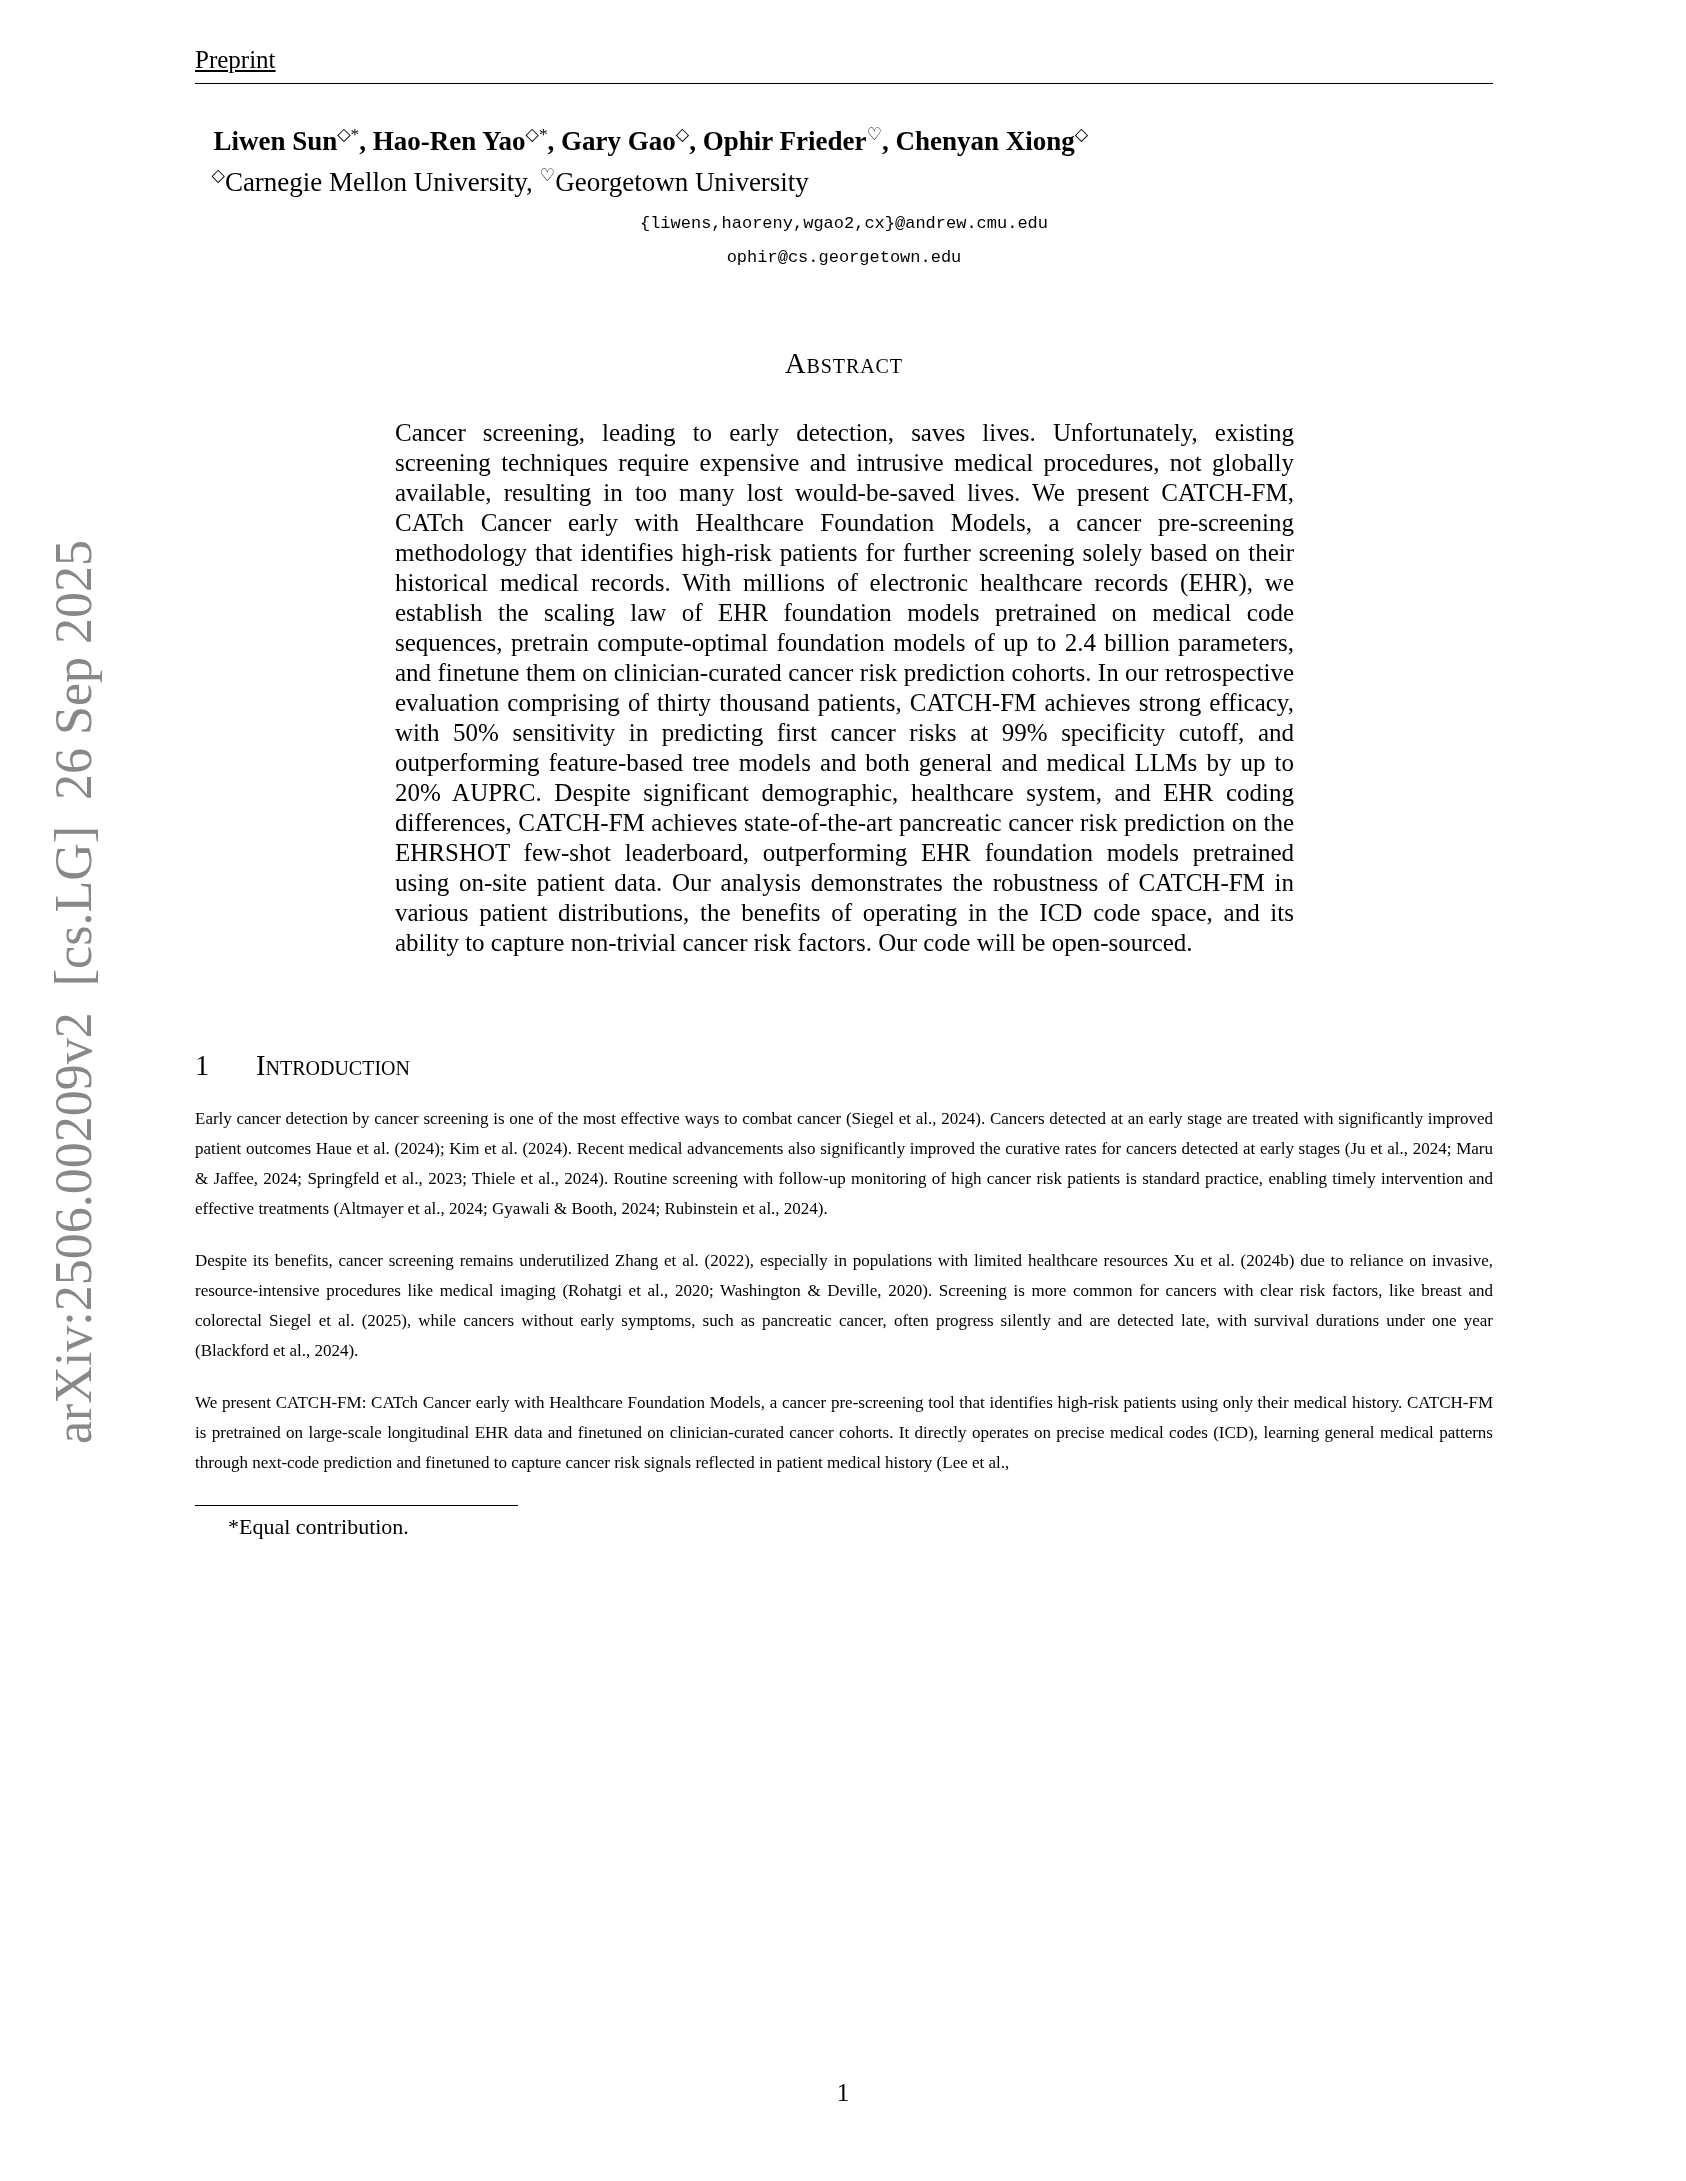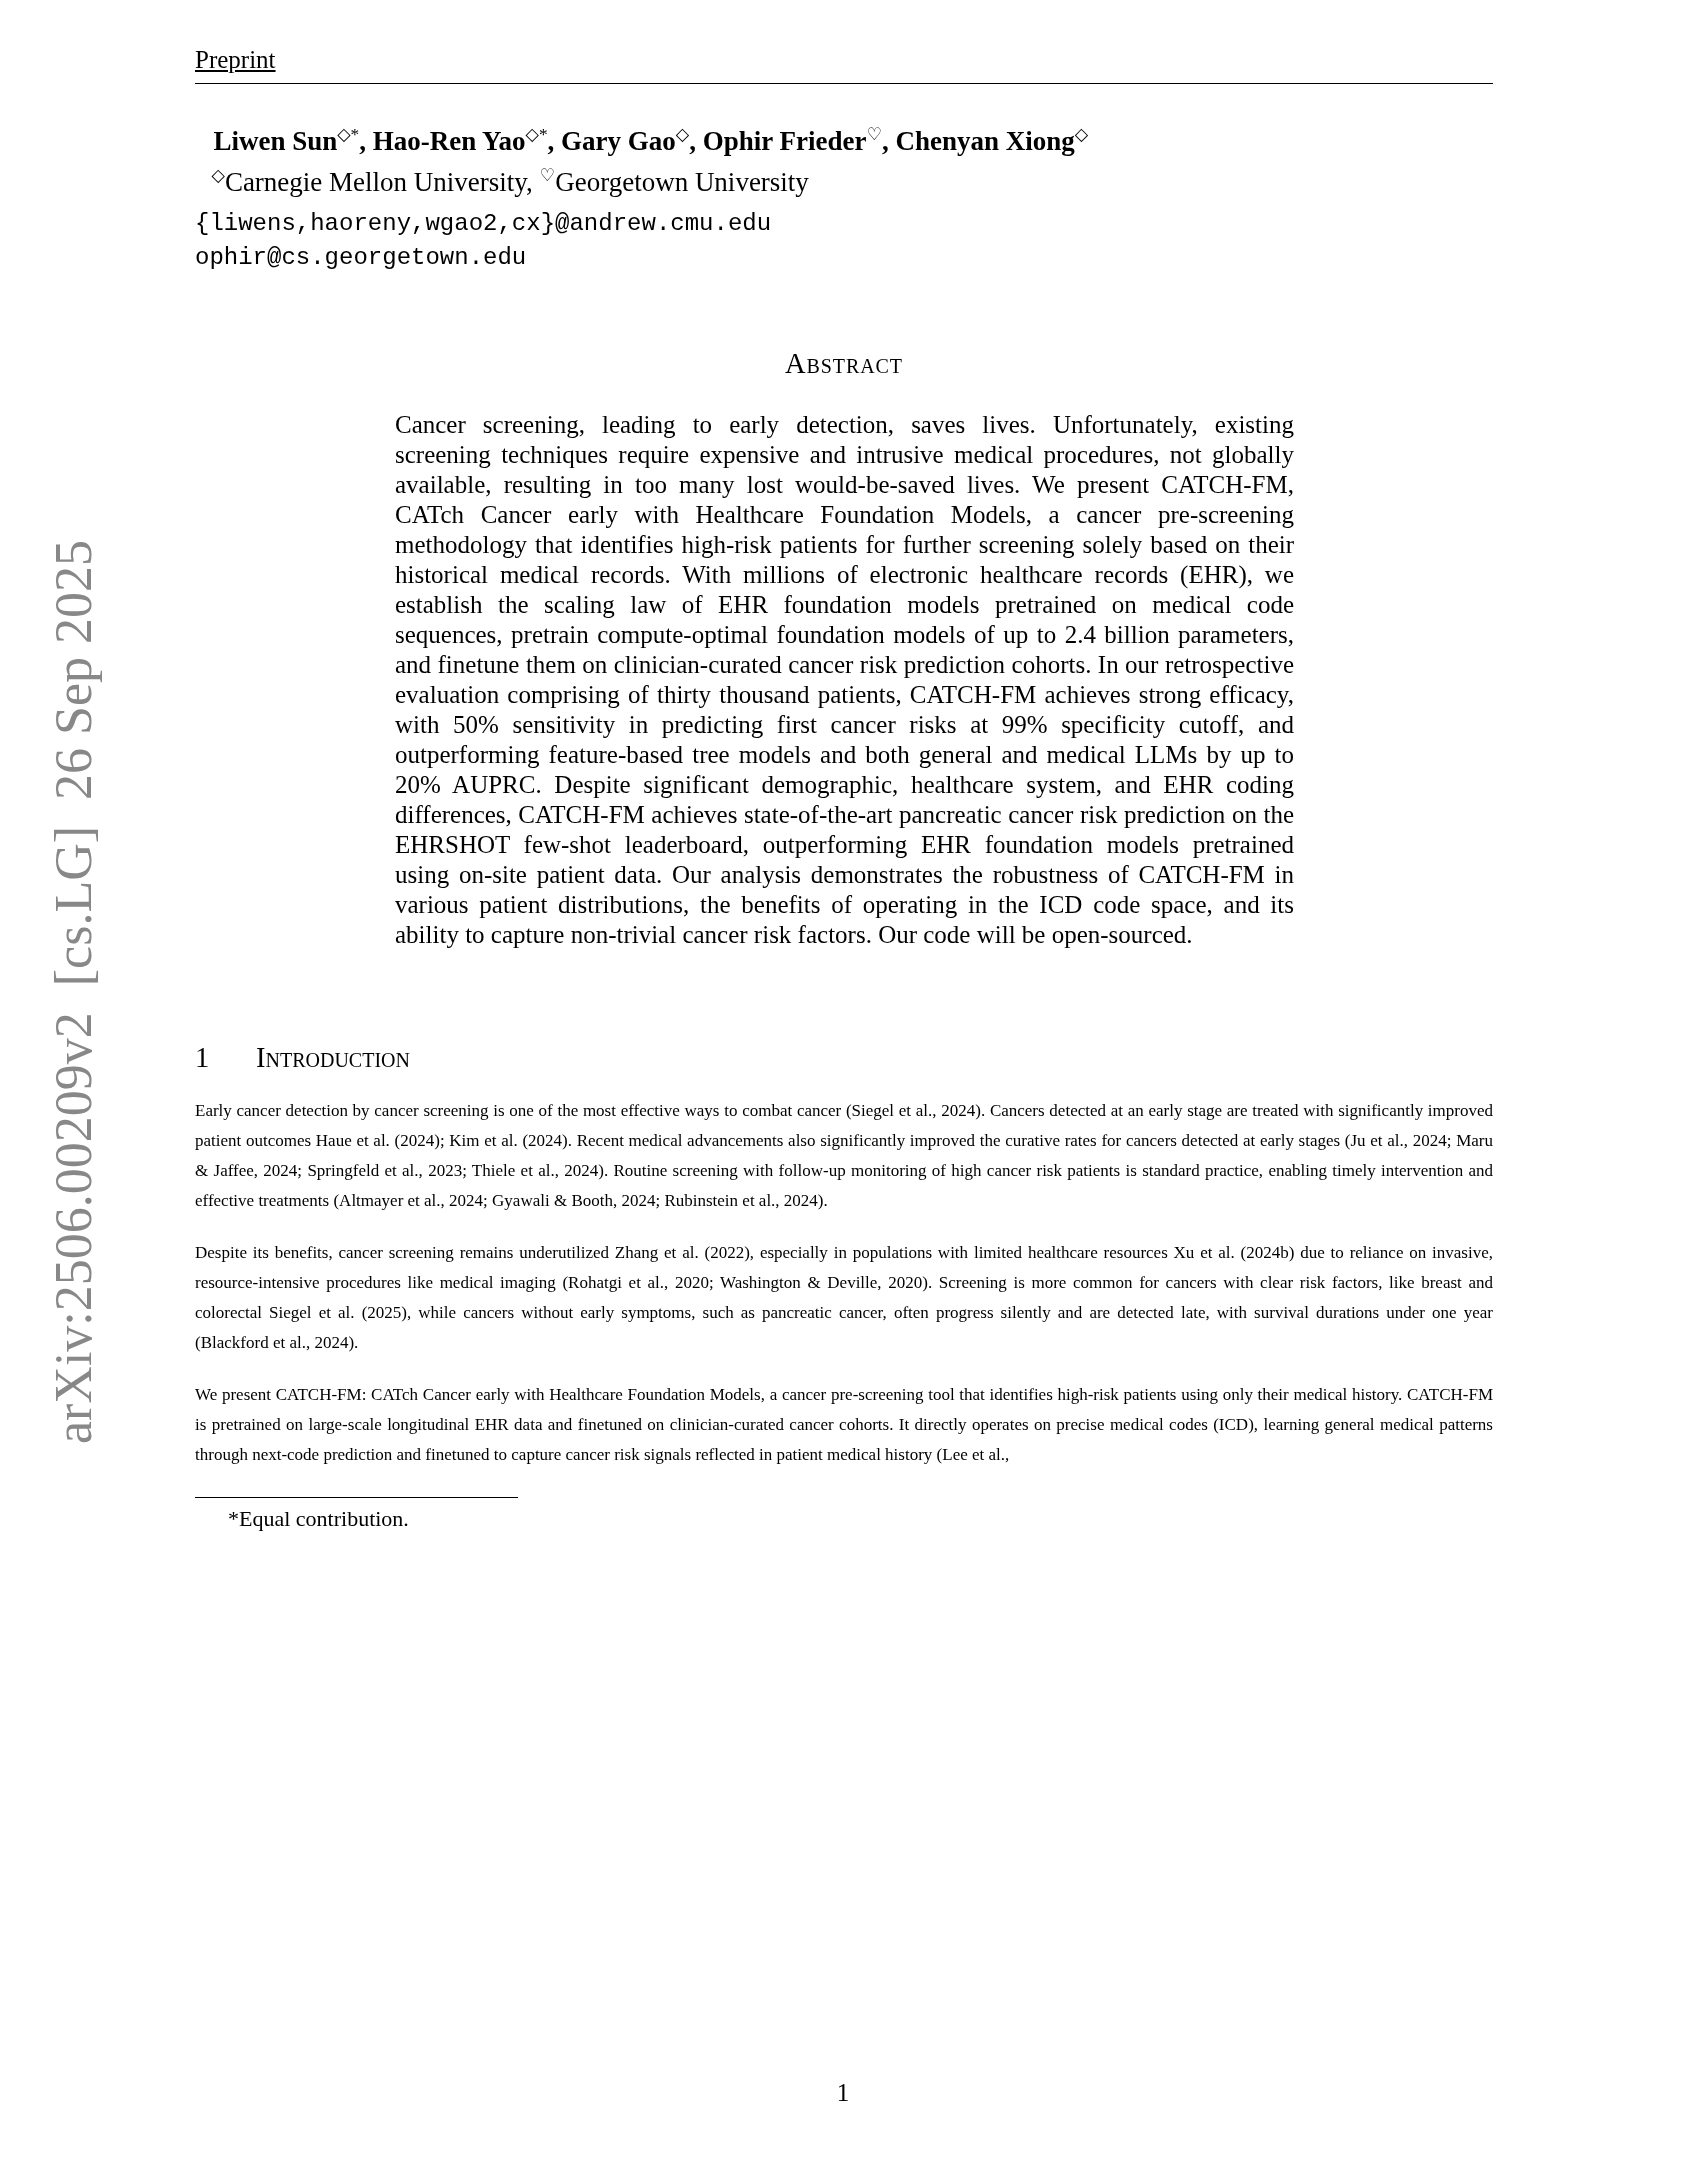--- a/index.html
+++ b/index.html
@@ -51,32 +51,33 @@
   }
   .affils {
     margin-top: 7.3px;
     margin-left: 16.5px;
     font-size: 27px;
     line-height: 33px;
   }
   .emails {
     margin-top: 7.3px;
     font-family: "Liberation Mono", "DejaVu Sans Mono", monospace;
-    font-size: 24px;
+    font-size: 17px;
     line-height: 34px;
+    text-align: center;
   }
   .abstract-heading {
     margin-top: 73px;
     text-align: center;
     font-variant: small-caps;
     font-size: 28.5px;
     letter-spacing: 0.9px;
   }
   .abstract-body {
-    margin: 30px 199px 0 200px;
+    margin: 38px 199px 0 200px;
     font-size: 25px;
     line-height: 30px;
     text-align: justify;
     hyphens: auto;
   }
   .section-heading {
     margin-top: 92px;
     font-variant: small-caps;
     font-size: 28.5px;
   }

